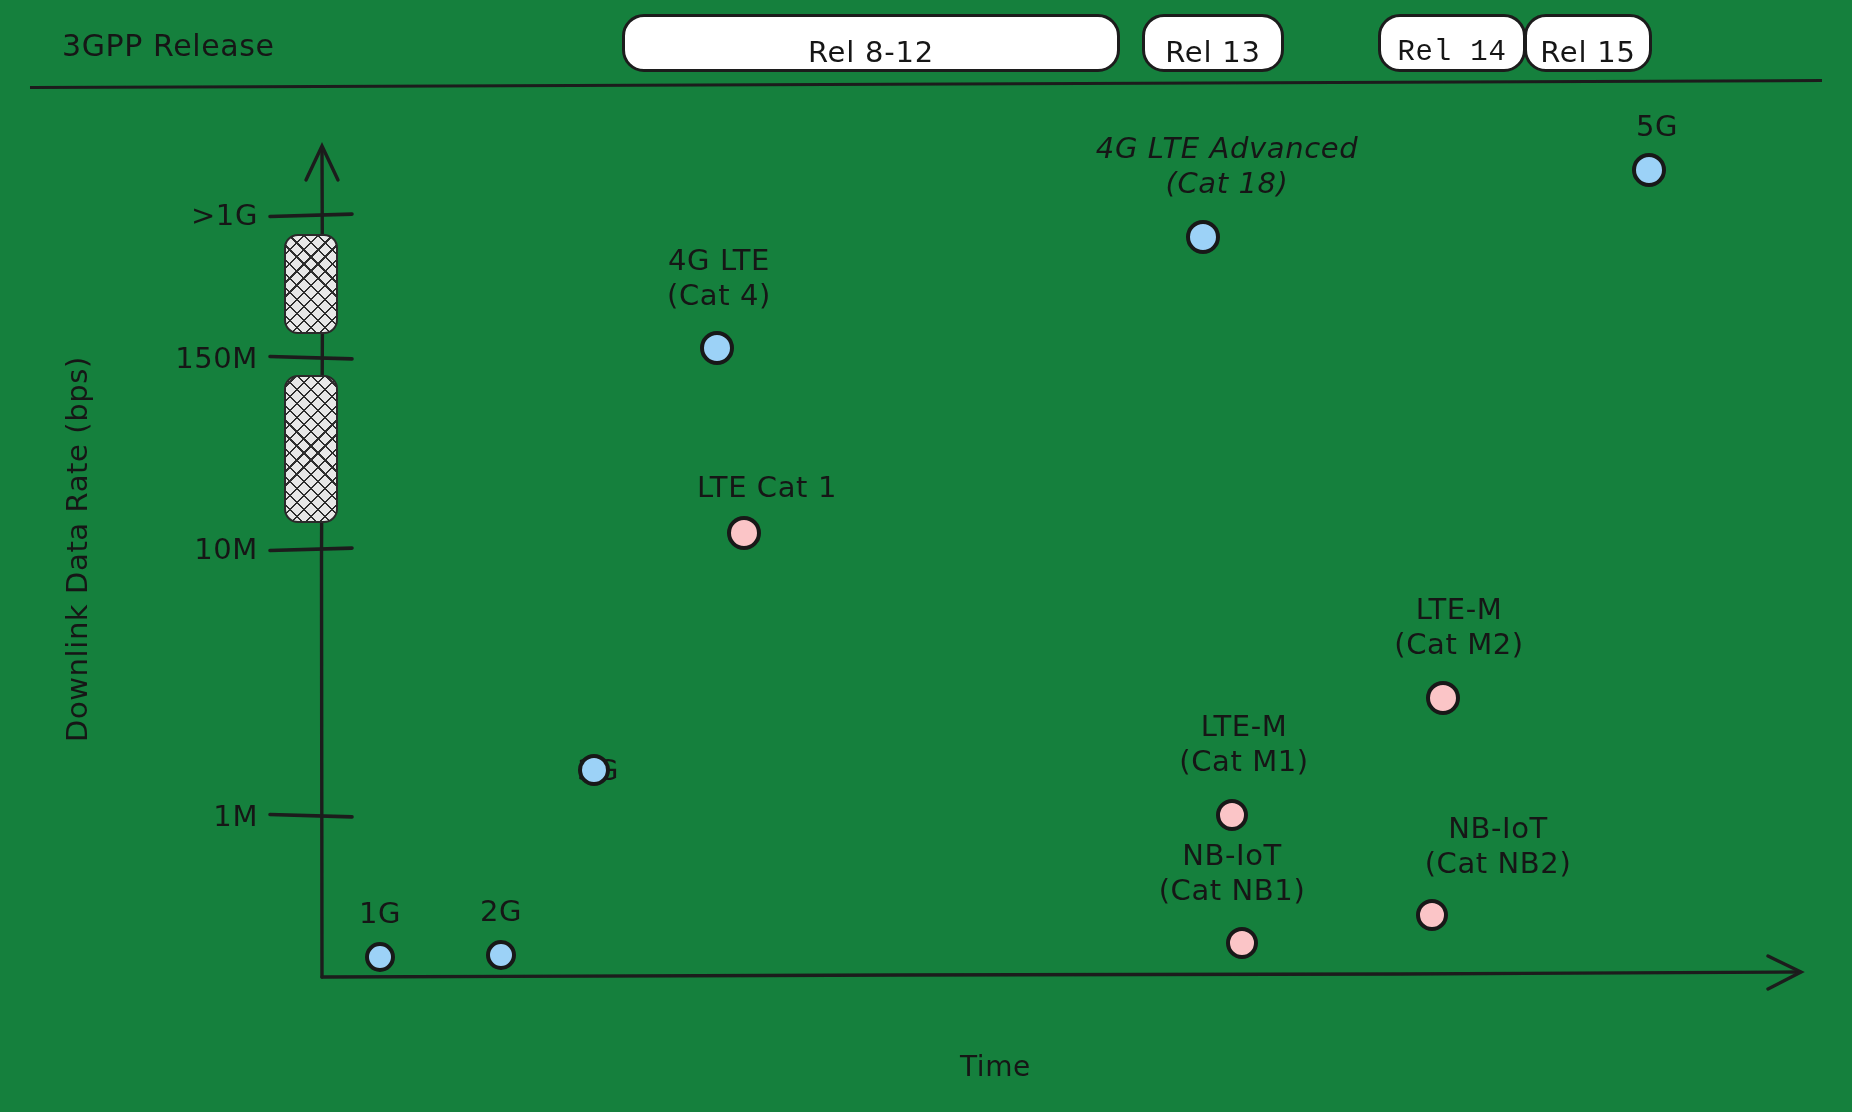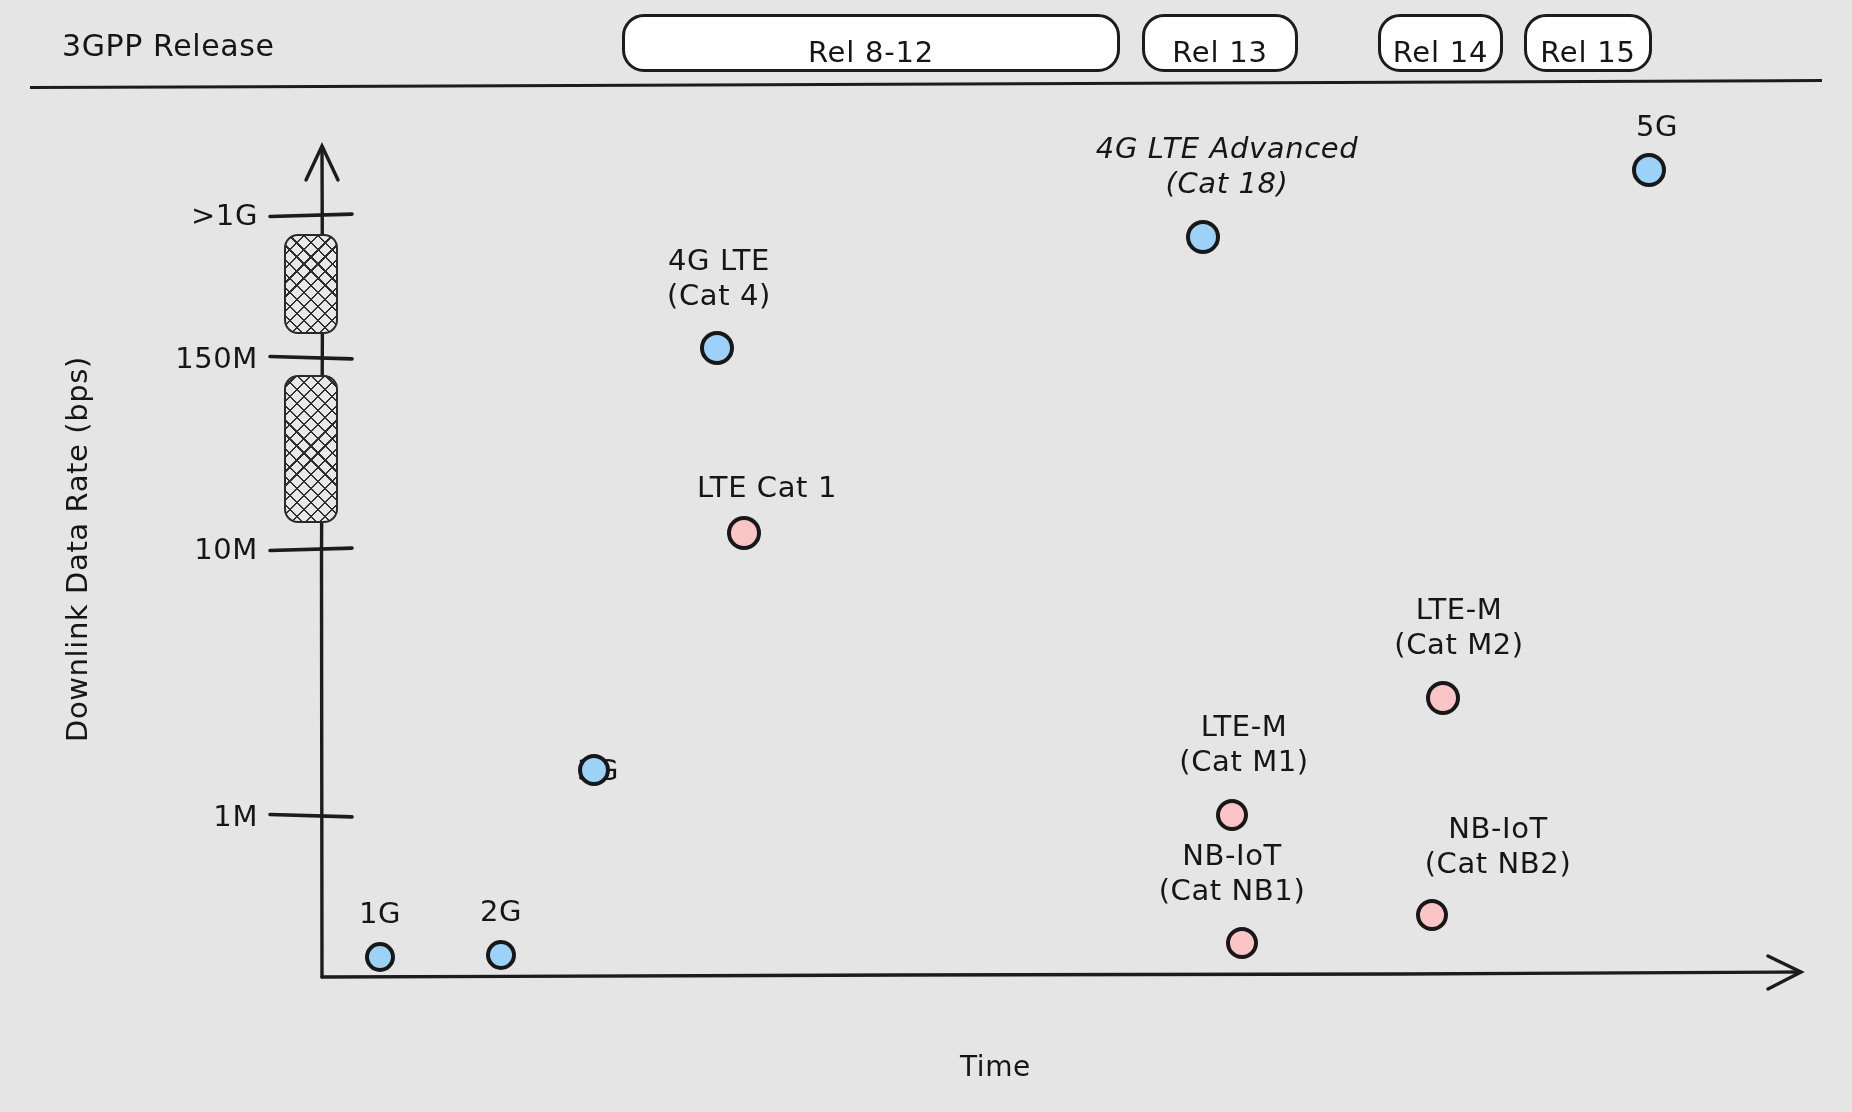--- a/index.html
+++ b/index.html
@@ -8,21 +8,21 @@
     padding: 0;
     background: #ffffff;
   }
   body {
     font-family: "DejaVu Sans", sans-serif;
   }
   #stage {
     position: relative;
     width: 1852px;
     height: 1112px;
-    background: #e5e5e5;
+    background: #15803d;
     overflow: hidden;
   }
 
   
   .hand {
     font-family: "DejaVu Sans", sans-serif;
     color: #161616;
     letter-spacing: 0.6px;
     white-space: nowrap;
   }
@@ -128,24 +128,24 @@
 <body>
 
 <div id="stage">
 
   <div id="release-header-label" class="hand">3GPP Release</div>
 
   <div id="release-boxes">
       <div class="rel-box hand" style="left: 622px; top: 14px; width: 498px; height: 58px;">
         <span>Rel 8-12</span>
       </div>
-      <div class="rel-box hand" style="left: 1142px; top: 14px; width: 156px; height: 58px;">
+      <div class="rel-box hand" style="left: 1142px; top: 14px; width: 142px; height: 58px;">
         <span>Rel 13</span>
       </div>
-      <div class="rel-box hand" style="left: 1378px; top: 14px; width: 125px; height: 58px;">
+      <div class="rel-box hand" style="left: 1378px; top: 14px; width: 148px; height: 58px; font-family: Liberation Mono, monospace;">
         <span>Rel 14</span>
       </div>
       <div class="rel-box hand" style="left: 1524px; top: 14px; width: 128px; height: 58px;">
         <span>Rel 15</span>
       </div>
     </div>
 
   <div id="header-rule"></div>
 
   <svg id="axis-svg" viewBox="0 0 1852 1112" xmlns="http://www.w3.org/2000/svg">

